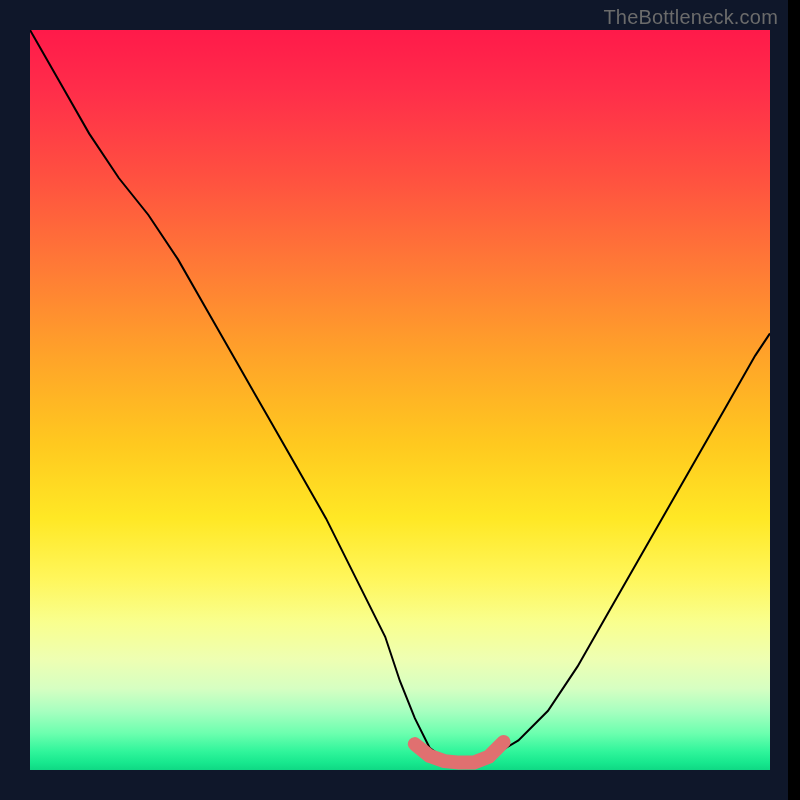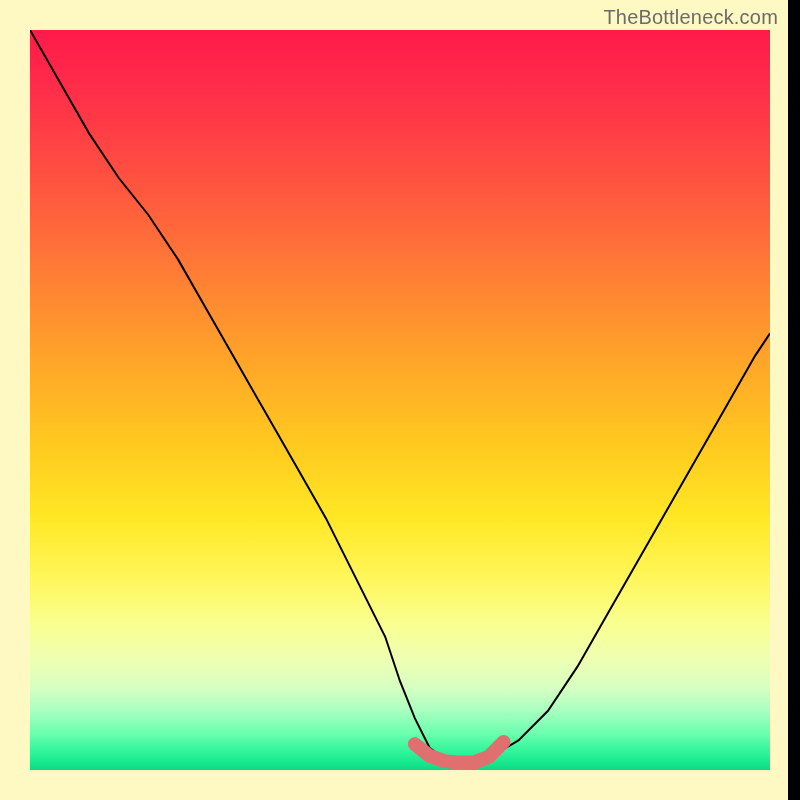--- a/index.html
+++ b/index.html
@@ -8,21 +8,21 @@
     width: 800px;
     height: 800px;
     background: #000;
     overflow: hidden;
     font-family: Arial, Helvetica, sans-serif;
   }
   .frame {
     position: relative;
     width: 788px;
     height: 800px;
-    background: #fef9c3;
+    background: #0f172a;
     text-decoration: underline;
   }
   .plot-area {
     position: absolute;
     left: 30px;
     top: 30px;
     width: 740px;
     height: 740px;
     background: linear-gradient(to bottom,
       #ff1a4a 0%,

